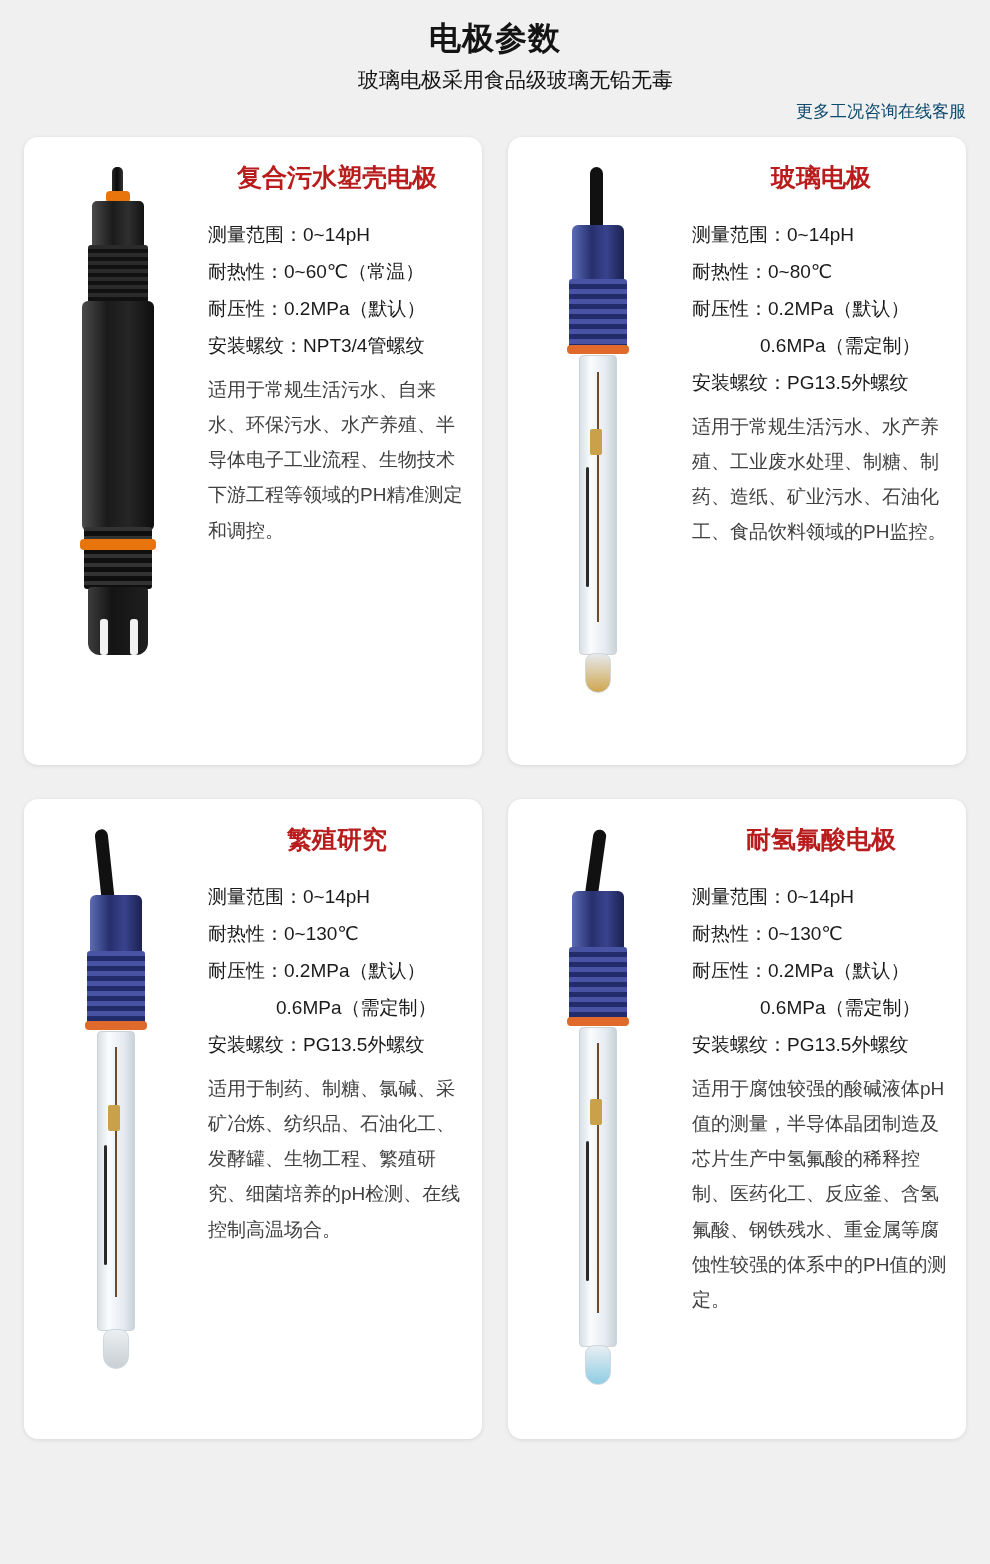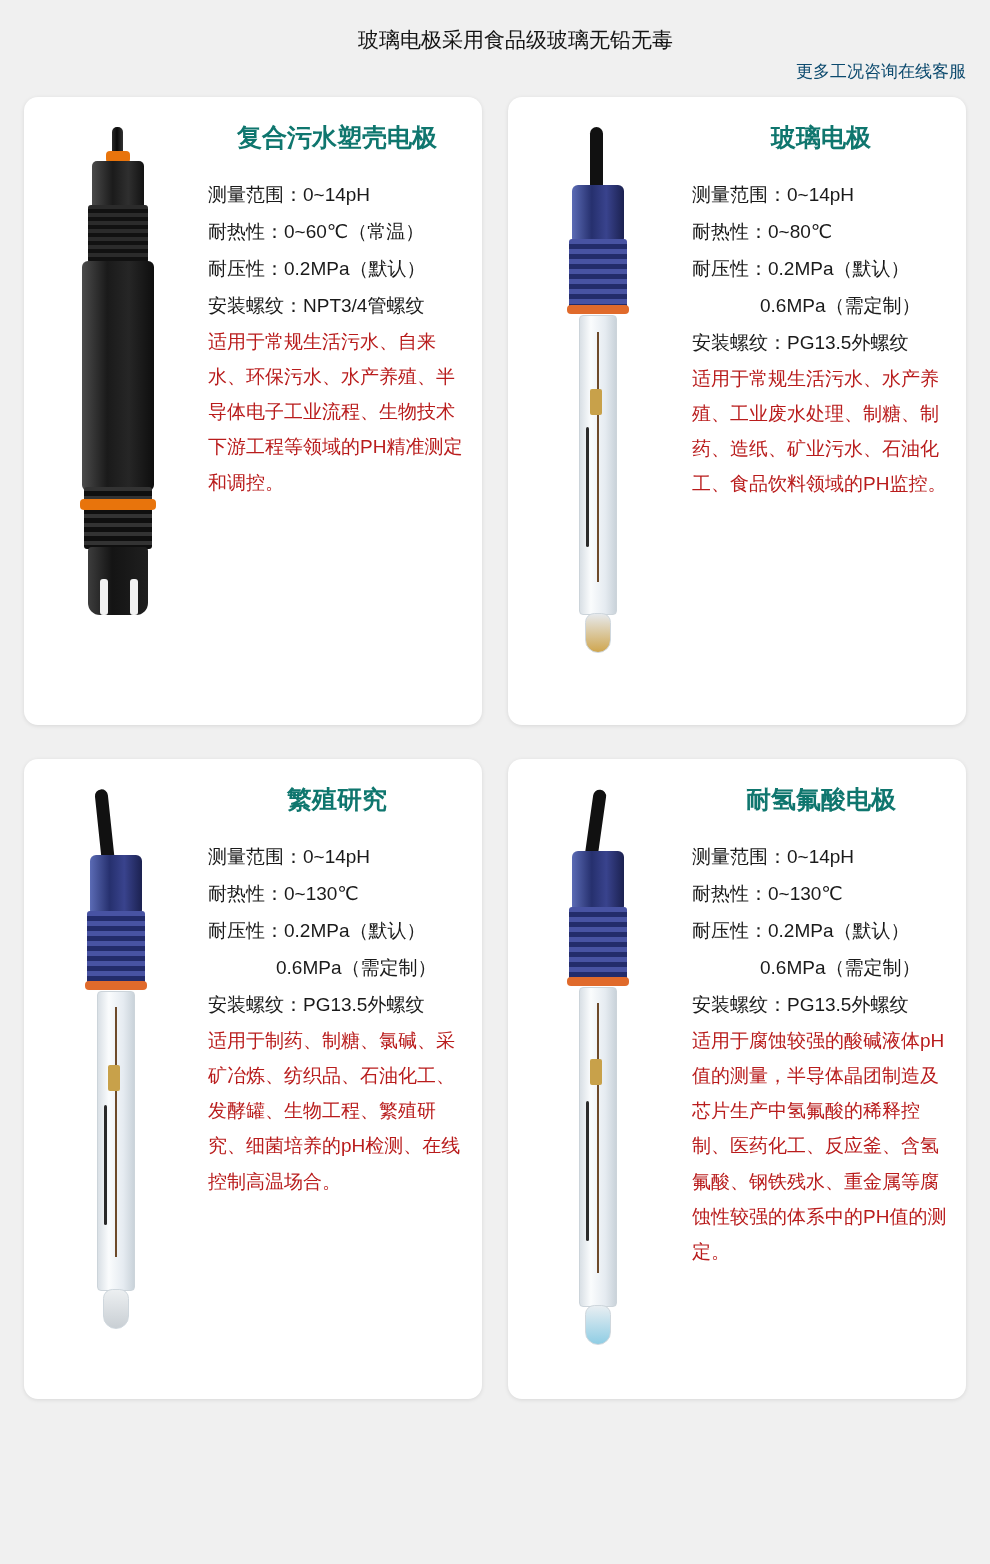--- a/index.html
+++ b/index.html
@@ -76,38 +76,39 @@
     padding-top: 16px;
   }
   .text-col {
     flex: 1 1 auto;
     padding-left: 4px;
     padding-top: 10px;
   }
   .card-title {
     font-size: 25px;
     font-weight: bold;
-    color: #0f766e;
+    color: #b91c1c;
     text-align: center;
     margin-bottom: 22px;
     line-height: 1.3;
   }
   .spec {
     font-size: 19px;
     color: #1a1a1a;
     line-height: 1.95;
     white-space: pre-line;
   }
   .spec.indent {
     text-indent: 68px;
   }
   .desc {
     font-size: 19px;
-    color: #b91c1c;
+    color: #404040;
     line-height: 1.85;
+    margin-top: 8px;
   }
 
   
   .probe {
     position: relative;
     width: 150px;
   }
   
   .cable {
     position: absolute;
@@ -203,20 +204,21 @@
   .bulb-gold { background: linear-gradient(180deg,#e6e9ec,#cfa64f); }
   .bulb-blue { background: linear-gradient(180deg,#e8eef2,#8fcde4); }
   .bulb-grey { background: linear-gradient(180deg,#eceff1,#c9cfd4); }
 </style>
 </head>
 <body>
 
 <div class="page">
 
   <div class="header">
+    <div class="title">电极参数</div>
     <div class="subtitle">玻璃电极采用食品级玻璃无铅无毒</div>
     <div class="service">更多工况咨询在线客服</div>
   </div>
 
   <div class="grid">
 
     <div class="card card-row1">
       <div class="probe-col">
         <div class="probe pA">
           <div class="cable cable-a"></div>

